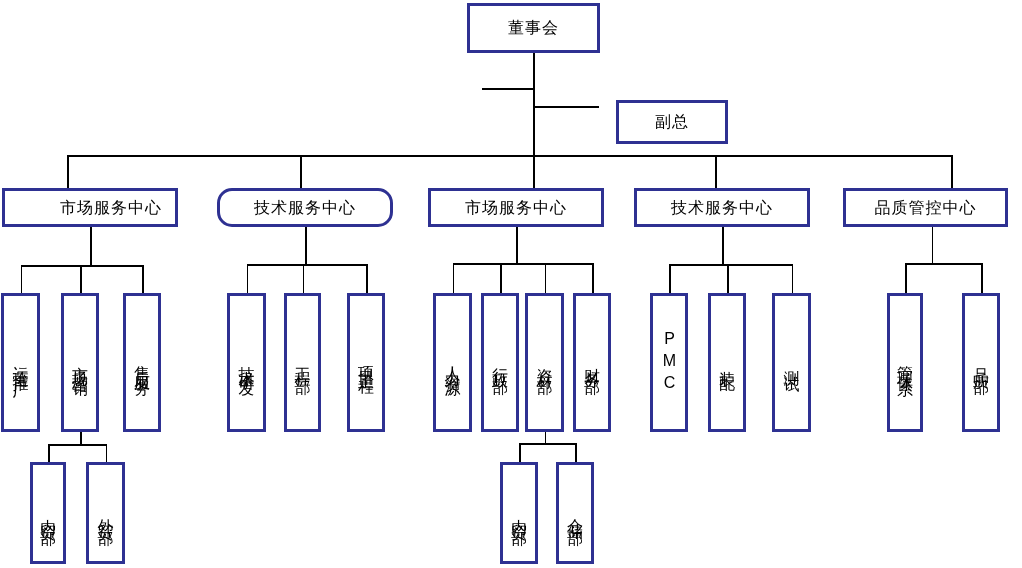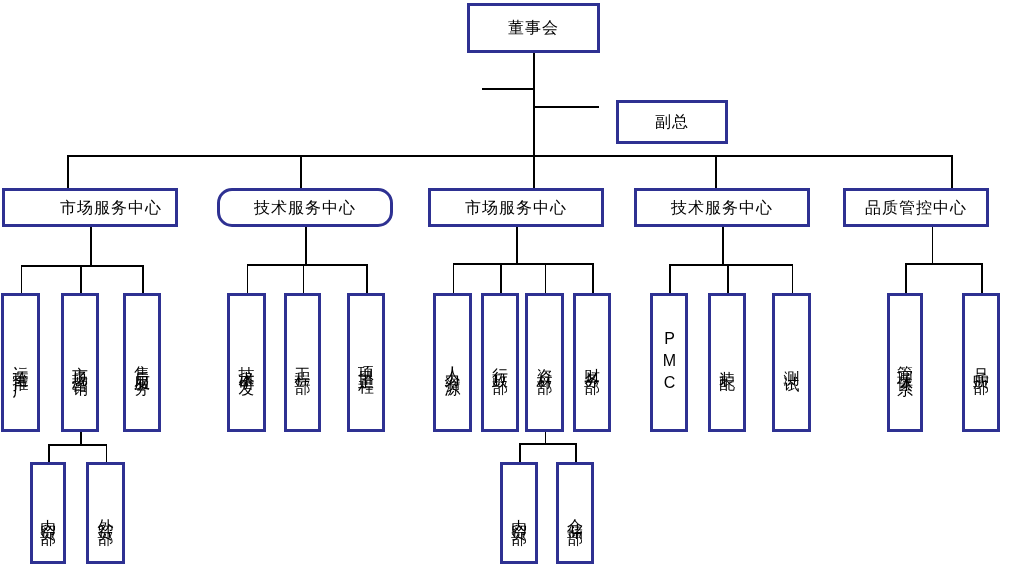--- a/index.html
+++ b/index.html
@@ -58,21 +58,21 @@
     </div>
     <div class="node" style="left: 217px; top: 188px; width: 176px; height: 39px; border-radius: 15px;">
       <span class="lbl">技术服务中心</span>
     </div>
     <div class="node" style="left: 428px; top: 188px; width: 176px; height: 39px;">
       <span class="lbl">市场服务中心</span>
     </div>
     <div class="node" style="left: 634px; top: 188px; width: 176px; height: 39px;">
       <span class="lbl">技术服务中心</span>
     </div>
-    <div class="node" style="left: 843px; top: 188px; width: 146px; height: 39px;">
+    <div class="node" style="left: 843px; top: 188px; width: 165px; height: 39px;">
       <span class="lbl">品质管控中心</span>
     </div>
     <div class="node vertical" style="left: 1px; top: 293px; width: 39px; height: 139px;">
       <span class="lbl">运营推广</span>
     </div>
     <div class="node vertical" style="left: 61px; top: 293px; width: 38px; height: 139px;">
       <span class="lbl">市场营销</span>
     </div>
     <div class="node vertical" style="left: 123px; top: 293px; width: 38px; height: 139px;">
       <span class="lbl">售后服务</span>

